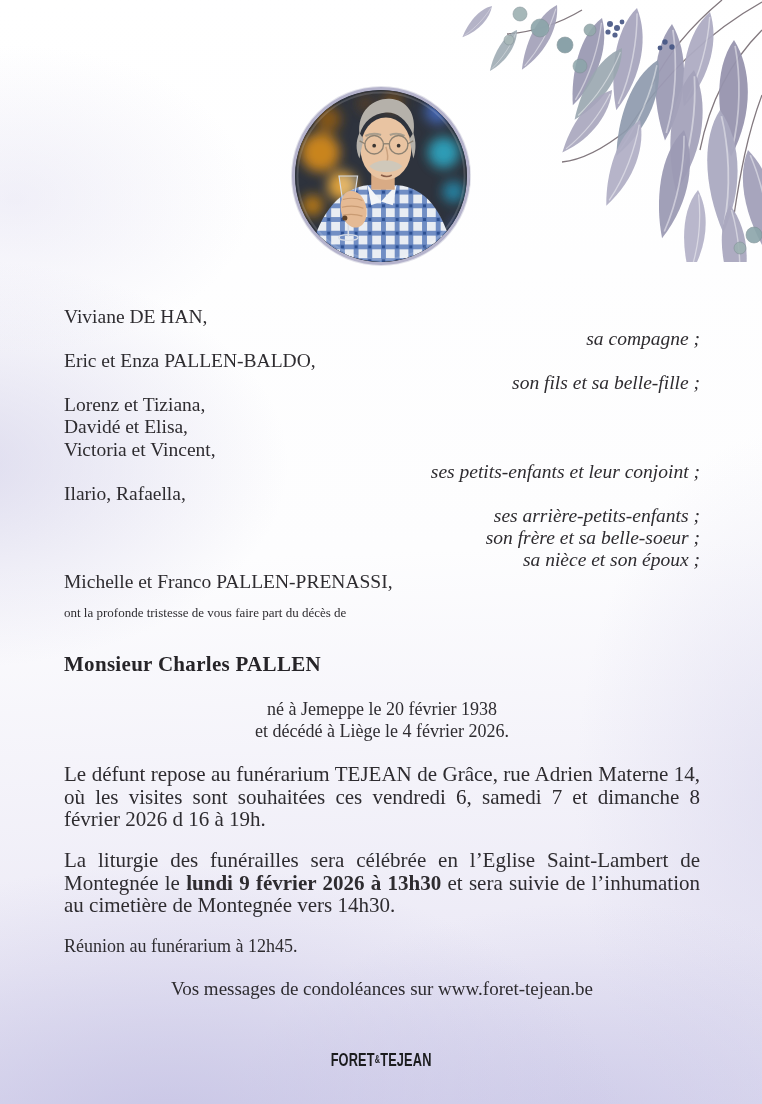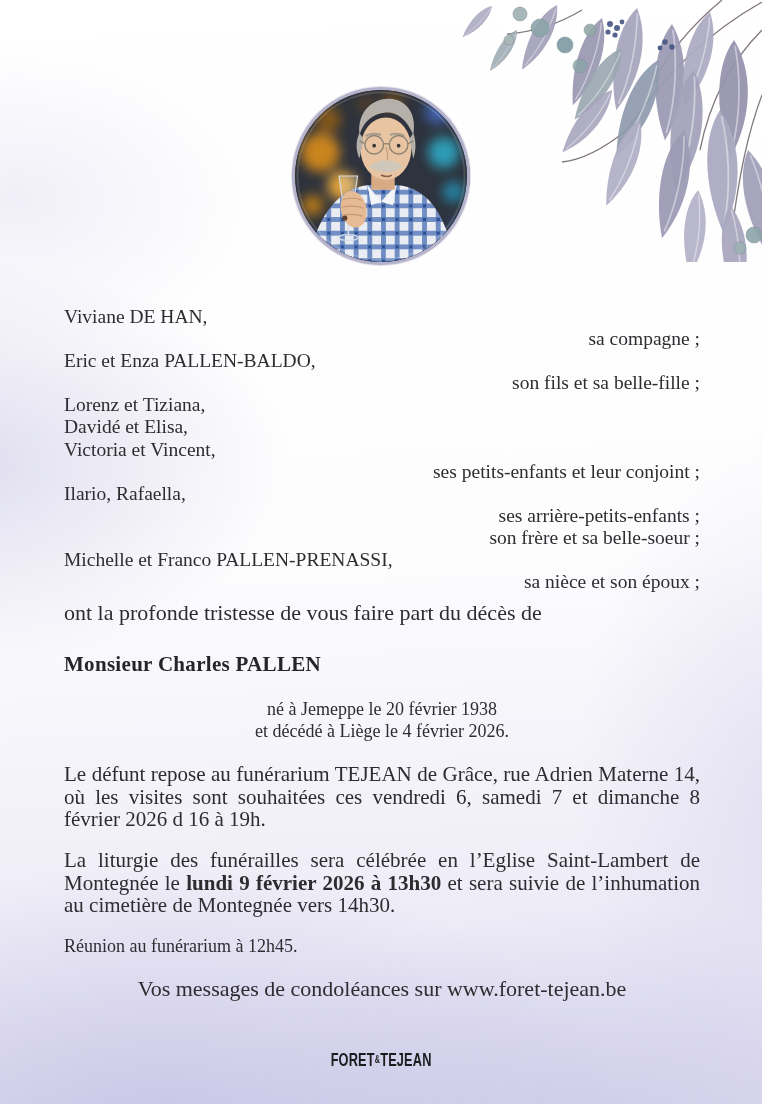--- a/index.html
+++ b/index.html
@@ -23,29 +23,29 @@
   .floral{position:absolute;top:0;right:0;width:300px;height:262px;pointer-events:none;}
   .photo-wrap{
     position:absolute;left:292px;top:87px;width:178px;height:178px;
     box-sizing:border-box;border:3px solid #b5b3cc;border-radius:50%;
     overflow:hidden;background:#2e333d;
     box-shadow:0 0 0 1px rgba(140,138,170,.25);
   }
   .photo-wrap svg{display:block;}
   .content{position:absolute;left:64px;top:306px;width:636px;}
   .fam-line{font-size:19.5px;line-height:22.1px;}
-  .fam-line.rel{text-align:right;}
-  .intro{margin-top:9px;font-size:22px;line-height:22px;}
+  .fam-line.rel{text-align:right;font-style:italic;}
+  .intro{margin-top:9px;font-size:13px;line-height:22px;}
   .title{margin-top:22px;text-align:left;font-size:21px;font-weight:700;line-height:36px;letter-spacing:.3px;color:#262428;}
   .vitals{margin-top:16px;text-align:center;font-size:18px;line-height:22px;}
   .para{margin-top:21px;font-size:21px;line-height:22.4px;text-align:justify;}
   .para.second{margin-top:19px;}
   .para b{font-weight:700;}
   .reunion{margin-top:18px;font-size:18px;line-height:22px;}
-  .condolences{margin-top:21px;text-align:center;font-size:22px;line-height:22px;}
+  .condolences{margin-top:21px;text-align:center;font-size:19px;line-height:22px;}
   .logo{
     position:absolute;left:0;right:0;top:1051px;text-align:center;
     font-family:"Liberation Sans","DejaVu Sans",sans-serif;
     font-weight:800;font-size:16px;color:#1b1c1e;letter-spacing:.2px;
   }
   .logo-inner{display:inline-block;transform:scaleX(.8) scaleY(1.12);}
   .logo .amp{font-size:9px;vertical-align:2.5px;font-weight:700;}
 </style>
 </head>
 <body>
@@ -188,22 +188,22 @@
     <div class="fam-line rel">sa compagne ;</div>
     <div class="fam-line name">Eric et Enza PALLEN-BALDO,</div>
     <div class="fam-line rel">son fils et sa belle-fille ;</div>
     <div class="fam-line name">Lorenz et Tiziana,</div>
     <div class="fam-line name">Davidé et Elisa,</div>
     <div class="fam-line name">Victoria et Vincent,</div>
     <div class="fam-line rel">ses petits-enfants et leur conjoint ;</div>
     <div class="fam-line name">Ilario, Rafaella,</div>
     <div class="fam-line rel">ses arrière-petits-enfants ;</div>
     <div class="fam-line rel">son frère et sa belle-soeur ;</div>
+    <div class="fam-line rel">sa nièce et son époux ;</div>
     <div class="fam-line name">Michelle et Franco PALLEN-PRENASSI,</div>
-    <div class="fam-line rel">sa nièce et son époux ;</div>
 
     <div class="intro">ont la profonde tristesse de vous faire part du décès de</div>
 
     <div class="title">Monsieur Charles PALLEN</div>
 
     <div class="vitals">
       <div>né à Jemeppe le 20 février 1938</div>
       <div>et décédé à Liège le 4 février 2026.</div>
     </div>
 

